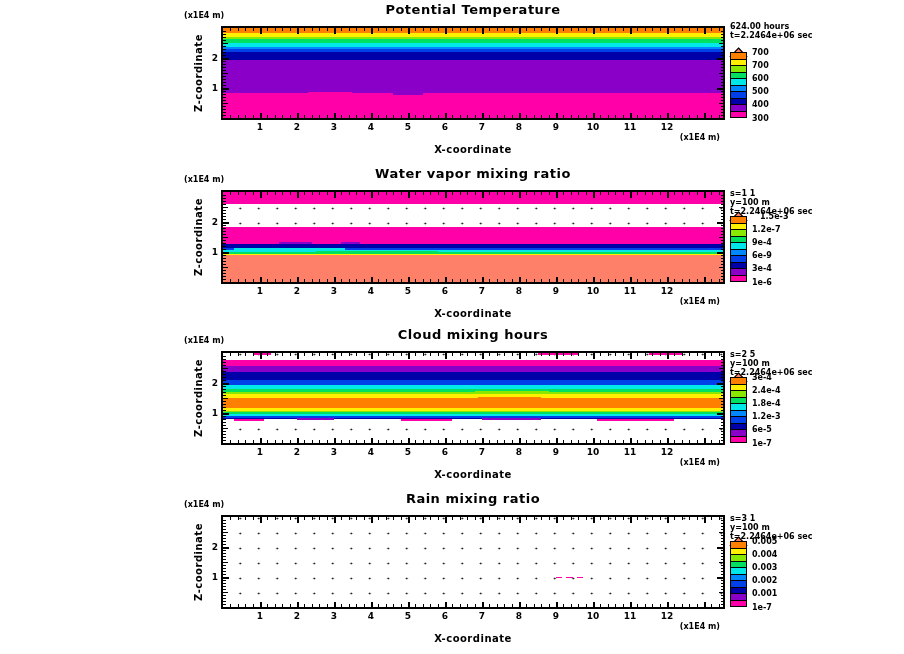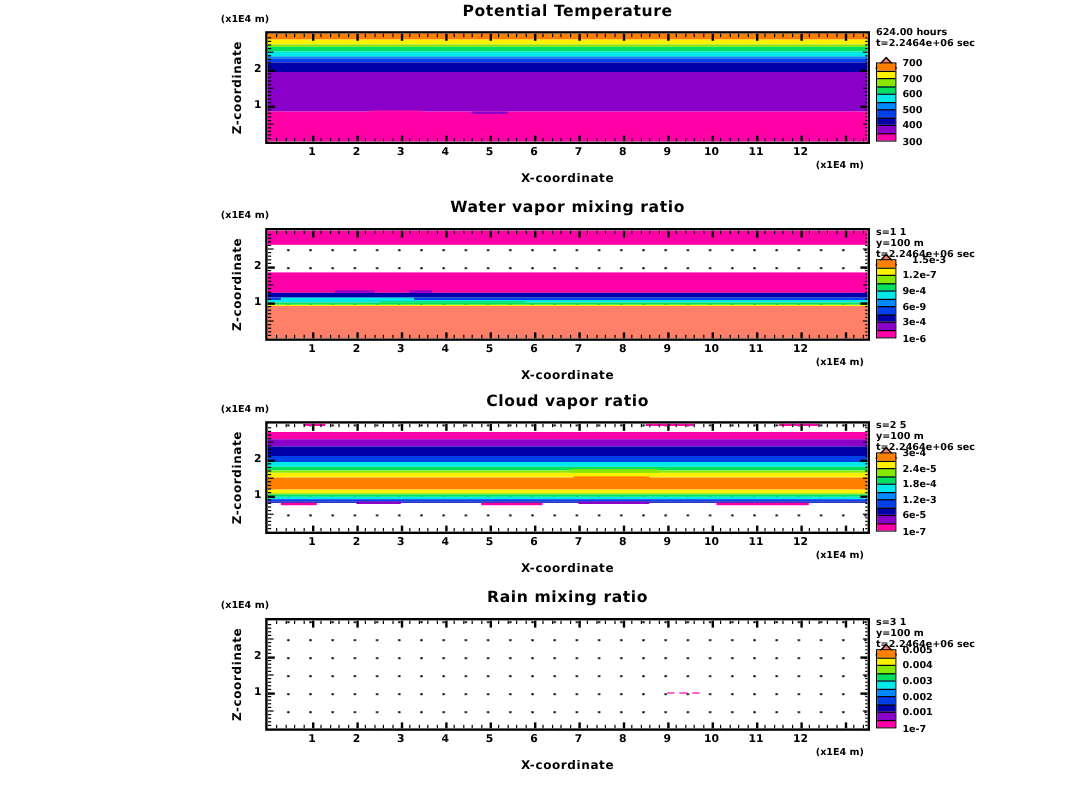--- a/index.html
+++ b/index.html
@@ -526,21 +526,21 @@
         <div class="cell abs" style="position: relative; background: rgb(255, 0, 168);"></div>
       </div>
       <div class="small abs" style="left: 760px; top: 211.5px;">1.5e-3</div>
       <div class="small abs" style="left: 752px; top: 224.7px;">1.2e-7</div>
       <div class="small abs" style="left: 752px; top: 237.9px;">9e-4</div>
       <div class="small abs" style="left: 752px; top: 251.1px;">6e-9</div>
       <div class="small abs" style="left: 752px; top: 264.3px;">3e-4</div>
       <div class="small abs" style="left: 752px; top: 277.5px;">1e-6</div>
     </div>
     <div class="abs" style="left: 0px; top: 0px; width: 904px; height: 0px;">
-      <div class="title abs" style="left: 223px; top: 327px; width: 500px;">Cloud vapor ratio</div>
+      <div class="title abs" style="left: 223px; top: 327px; width: 500px;">Cloud mixing hours</div>
       <div class="small abs" style="left: 184px; top: 336px;">(x1E4 m)</div>
       <div class="box abs" style="left: 221px; top: 351px; width: 500px; height: 90px;">
         <div class="dots abs"></div>
         <div class="band abs" style="left: 0px; width: 500px; top: 6.9px; height: 6px; background: rgb(255, 0, 168);"></div>
         <div class="band abs" style="left: 0px; width: 500px; top: 12.9px; height: 6px; background: rgb(138, 0, 200);"></div>
         <div class="band abs" style="left: 0px; width: 500px; top: 18.9px; height: 8.1px; background: rgb(0, 0, 168);"></div>
         <div class="band abs" style="left: 0px; width: 500px; top: 27px; height: 5.1px; background: rgb(0, 64, 232);"></div>
         <div class="band abs" style="left: 0px; width: 500px; top: 32.1px; height: 3.9px; background: rgb(0, 232, 232);"></div>
         <div class="band abs" style="left: 0px; width: 500px; top: 36px; height: 3px; background: rgb(0, 224, 96);"></div>
         <div class="band abs" style="left: 0px; width: 500px; top: 39px; height: 2.1px; background: rgb(136, 232, 0);"></div>
@@ -786,21 +786,21 @@
         <div class="cell abs" style="position: relative; background: rgb(136, 232, 0);"></div>
         <div class="cell abs" style="position: relative; background: rgb(0, 224, 96);"></div>
         <div class="cell abs" style="position: relative; background: rgb(0, 232, 232);"></div>
         <div class="cell abs" style="position: relative; background: rgb(0, 136, 255);"></div>
         <div class="cell abs" style="position: relative; background: rgb(0, 64, 232);"></div>
         <div class="cell abs" style="position: relative; background: rgb(0, 0, 168);"></div>
         <div class="cell abs" style="position: relative; background: rgb(138, 0, 200);"></div>
         <div class="cell abs" style="position: relative; background: rgb(255, 0, 168);"></div>
       </div>
       <div class="small abs" style="left: 752px; top: 372.5px;">3e-4</div>
-      <div class="small abs" style="left: 752px; top: 385.7px;">2.4e-5</div>
+      <div class="small abs" style="left: 752px; top: 385.7px;">2.4e-4</div>
       <div class="small abs" style="left: 752px; top: 398.9px;">1.8e-4</div>
       <div class="small abs" style="left: 752px; top: 412.1px;">1.2e-3</div>
       <div class="small abs" style="left: 752px; top: 425.3px;">6e-5</div>
       <div class="small abs" style="left: 752px; top: 438.5px;">1e-7</div>
     </div>
     <div class="abs" style="left: 0px; top: 0px; width: 904px; height: 0px;">
       <div class="title abs" style="left: 223px; top: 491px; width: 500px;">Rain mixing ratio</div>
       <div class="small abs" style="left: 184px; top: 500px;">(x1E4 m)</div>
       <div class="box abs" style="left: 221px; top: 515px; width: 500px; height: 90px;">
         <div class="dots abs"></div>

